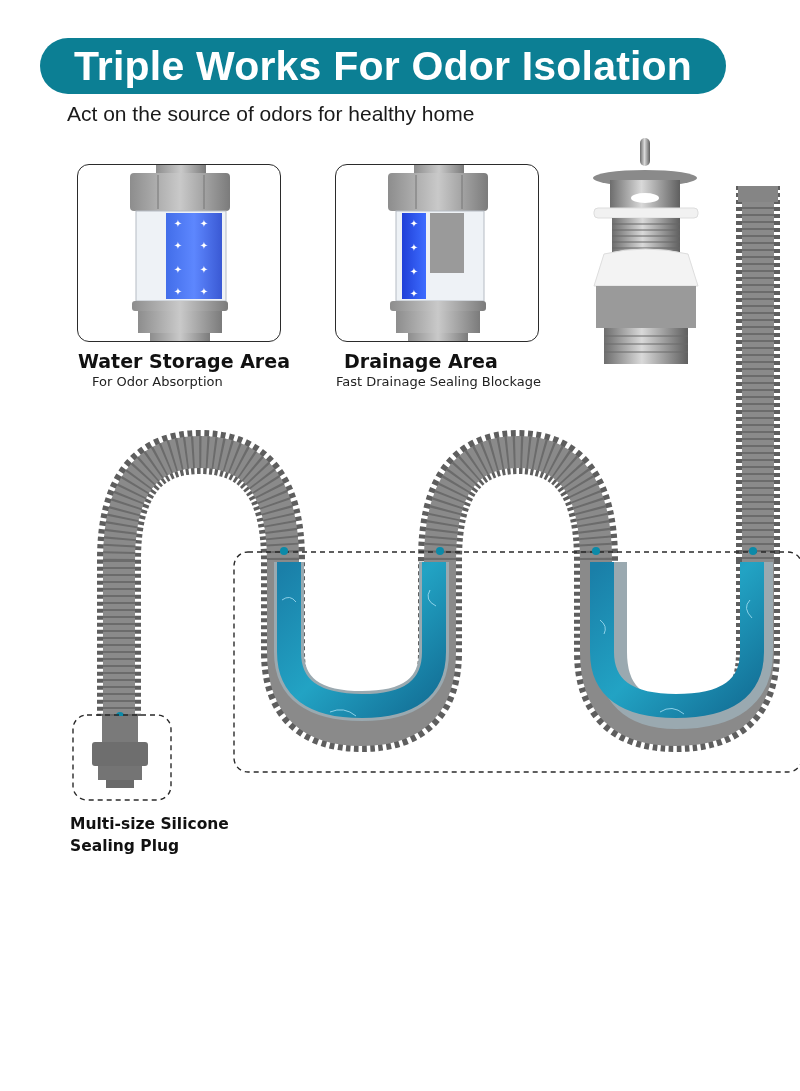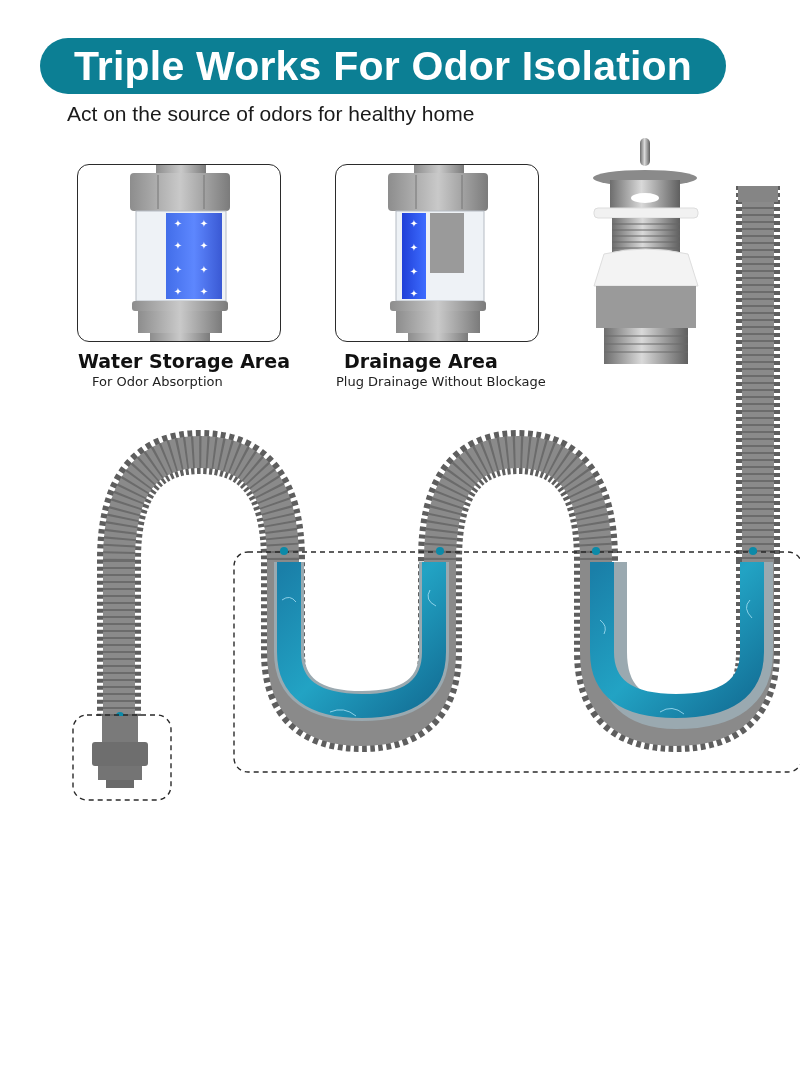--- a/index.html
+++ b/index.html
@@ -110,21 +110,21 @@
       <text x="78" y="86" font-size="10" text-anchor="middle">✦</text>
       <text x="78" y="110" font-size="10" text-anchor="middle">✦</text>
       <text x="78" y="132" font-size="10" text-anchor="middle">✦</text>
     </g>
     <rect x="54" y="136" width="96" height="10" rx="3" fill="url(#g2)"></rect>
     <rect x="60" y="146" width="84" height="22" fill="url(#g2)"></rect>
     <rect x="72" y="168" width="60" height="12" fill="url(#g2)"></rect>
   </svg>
 </div>
 <div class="feat-title" style="left:344px; top:350px;">Drainage Area</div>
-<div class="feat-sub" style="left:336px; top:374px;">Plug Drainage Without Blockage</div>
+<div class="feat-sub" style="left:336px; top:374px;">Fast Drainage Sealing Blockage</div>
 
 <svg class="art" viewBox="0 0 800 1091">
   <defs>
     <linearGradient id="steel" x1="0" x2="1">
       <stop offset="0" stop-color="#6d6d6d"></stop>
         <stop offset="0.45" stop-color="#d9d9d9"></stop>
         <stop offset="1" stop-color="#5f5f5f"></stop>
     </linearGradient>
     <linearGradient id="hoseG" x1="0" x2="1">
       <stop offset="0" stop-color="#666"></stop>
@@ -200,13 +200,15 @@
   <g>
     <rect x="102" y="716" width="36" height="28" fill="#7a7a7a"></rect>
     <rect x="92" y="742" width="56" height="24" rx="3" fill="#6e6e6e"></rect>
     <rect x="98" y="766" width="44" height="14" fill="#747474"></rect>
     <rect x="106" y="780" width="28" height="8" fill="#6a6a6a"></rect>
   </g>
   <rect x="73" y="715" width="98" height="85" rx="14" fill="none" stroke="#2a2a2a" stroke-width="1.4" stroke-dasharray="5 4"></rect>
 </svg>
 
 <div class="plug-label">
+  <div>Multi-size Silicone</div>
+  <div>Sealing Plug</div>
 </div>
 
 </body></html>

